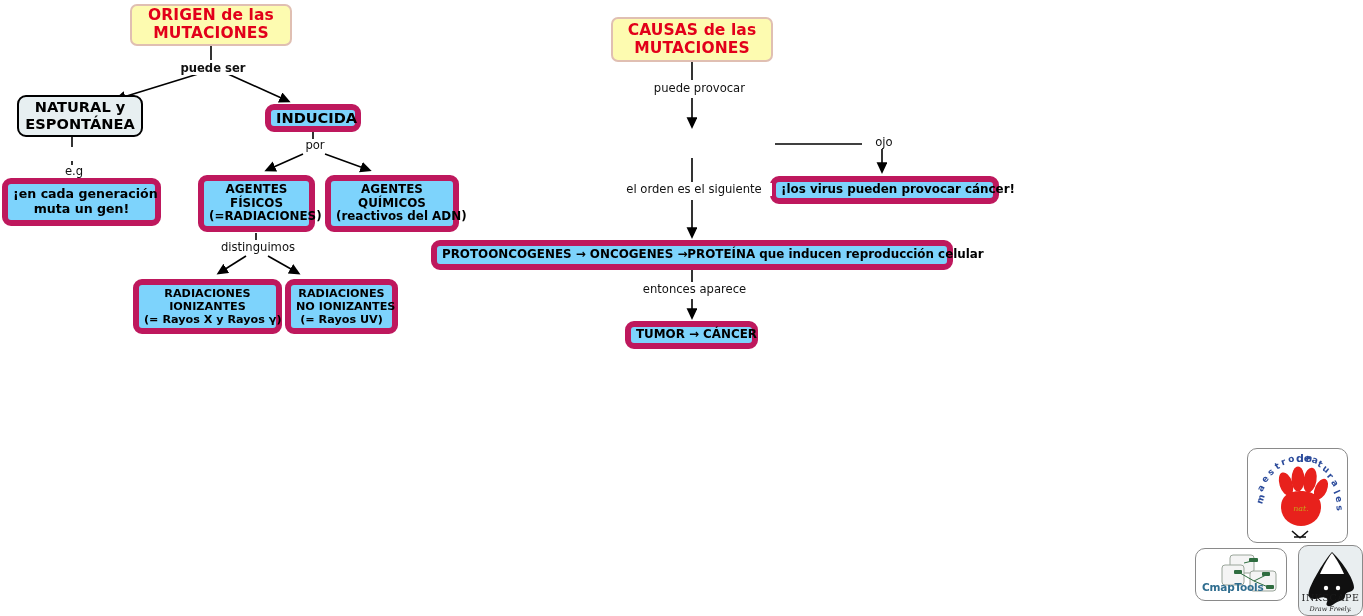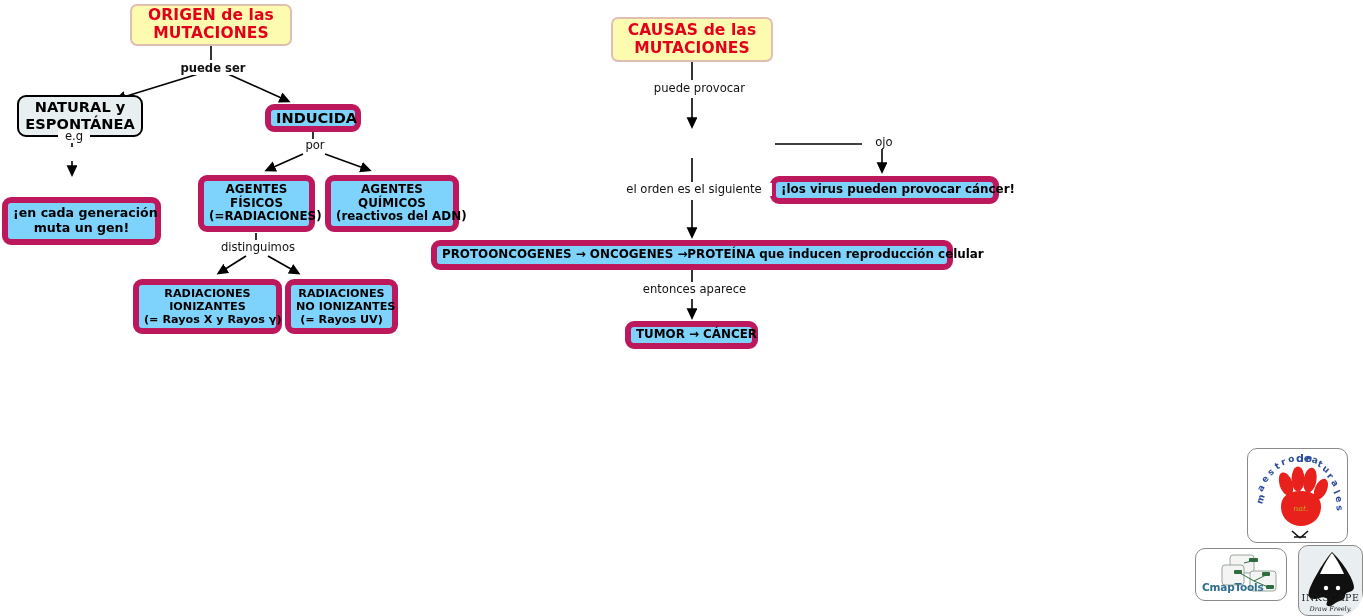--- a/index.html
+++ b/index.html
@@ -10,21 +10,20 @@
   }
   body {
     font-family: "DejaVu Sans", sans-serif;
   }
   #canvas {
     position: relative;
     width: 1363px;
     height: 616px;
     background: #ffffff;
     overflow: hidden;
-    border-radius: 25px;
   }
   #edges {
     position: absolute;
     left: 0;
     top: 0;
     width: 1363px;
     height: 616px;
     pointer-events: none;
   }
   .node {
@@ -53,21 +52,21 @@
     color: #e2001a;
     font-size: 15.5px;
     font-weight: bold;
     letter-spacing: .1px;
   }
   .node.bluefill {
     background: #e7eff1;
     border: 2px solid #000000;
   }
   .node.sz15 { font-size: 14.6px; }
-  .node.sz13 { font-size: 12.6px; margin-top: 19px; }
+  .node.sz13 { font-size: 12.6px; }
   .node.sz12 { font-size: 11.9px; }
   .node.sz11 { font-size: 11.2px; }
 
   .linklabel {
     position: absolute;
     font-size: 11.6px;
     font-weight: normal;
     color: #111111;
     background: #ffffff;
     white-space: nowrap;
@@ -185,21 +184,21 @@
       <span>ESPONTÁNEA</span>
     </div>
   </div>
 
   <div class="node sz15" style="left:265px; top:104px; width:96px; height:28px;">
     <div class="lines">
       <span>INDUCIDA</span>
     </div>
   </div>
 
-  <div class="linklabel" style="left:58px; top:130px; width:28px;">e.g</div>
+  <div class="linklabel" style="left:58px; top:165px; width:28px;">e.g</div>
 
   <div class="node sz13" style="left:2px; top:178px; width:159px; height:48px;">
     <div class="lines">
       <span>¡en cada generación</span>
       <span>muta un gen!</span>
     </div>
   </div>
 
   <div class="linklabel" style="left:299px; top:139px; width:28px;">por</div>
 

